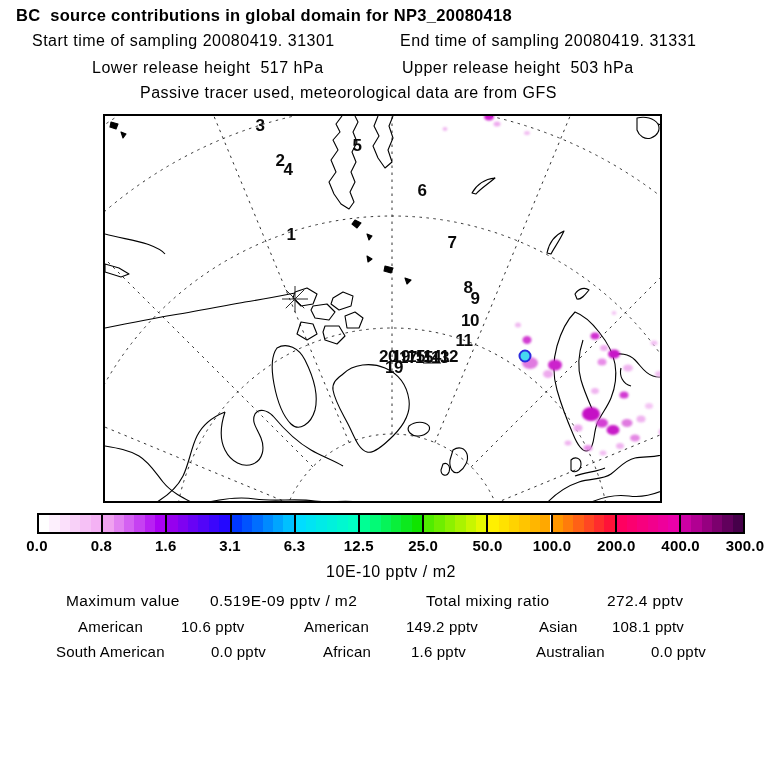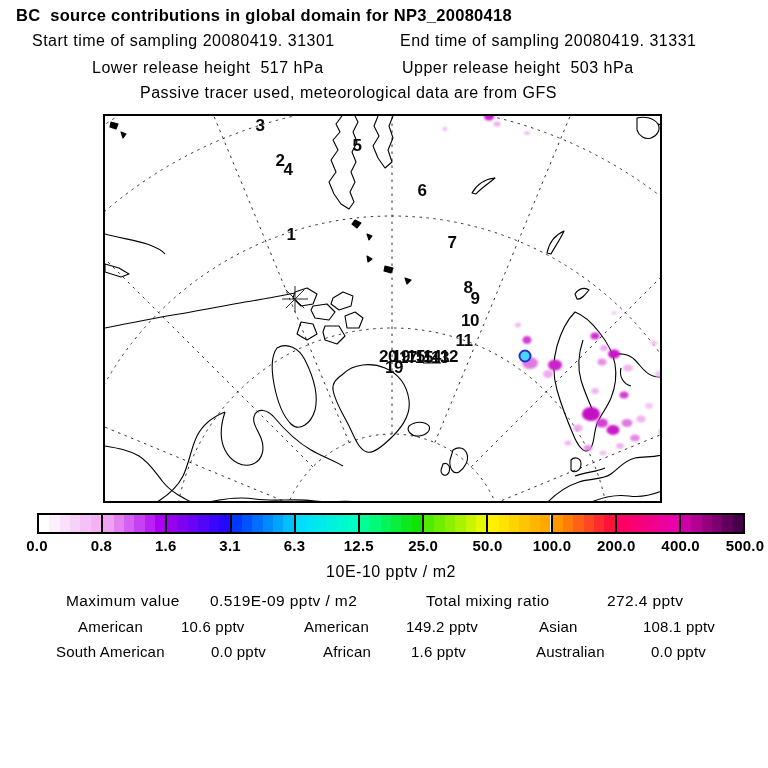--- a/index.html
+++ b/index.html
@@ -48,21 +48,21 @@
   .cbunit{left:37px;top:563px;width:708px;text-align:center;font-size:16px;letter-spacing:.5px;}
 
   .statline{font-size:15.5px;letter-spacing:.4px;white-space:pre;}
   .s-maxlabel{left:66px;top:592px;}
   .s-maxvalue{left:210px;top:592px;}
   .s-totlabel{left:426px;top:592px;}
   .s-totvalue{left:607px;top:592px;}
   .regline{font-size:15px;letter-spacing:.2px;white-space:pre;}
   .r0l0{left:78px;top:618px;}  .r0v0{left:181px;top:618px;}
   .r0l1{left:304px;top:618px;} .r0v1{left:406px;top:618px;}
-  .r0l2{left:539px;top:618px;} .r0v2{left:612px;top:618px;margin-left:31px;}
+  .r0l2{left:539px;top:618px;} .r0v2{left:612px;top:618px;}
   .r1l0{left:56px;top:643px;text-align:center;}  .r1v0{left:211px;top:643px;}
   .r1l1{left:323px;top:643px;} .r1v1{left:411px;top:643px;}
   .r1l2{left:536px;top:643px;} .r1v2{left:651px;top:643px;}
 </style>
 </head>
 <body>
 
 <div class="abs title">BC  source contributions in global domain for NP3_20080418</div>
 <div class="abs hline h-start">Start time of sampling 20080419. 31301</div>
 <div class="abs hline h-end">End time of sampling 20080419. 31331</div>
@@ -290,21 +290,21 @@
     <span class="cbtick" style="left: 9.09091%;">0.8</span>
     <span class="cbtick" style="left: 18.1818%;">1.6</span>
     <span class="cbtick" style="left: 27.2727%;">3.1</span>
     <span class="cbtick" style="left: 36.3636%;">6.3</span>
     <span class="cbtick" style="left: 45.4545%;">12.5</span>
     <span class="cbtick" style="left: 54.5455%;">25.0</span>
     <span class="cbtick" style="left: 63.6364%;">50.0</span>
     <span class="cbtick" style="left: 72.7273%;">100.0</span>
     <span class="cbtick" style="left: 81.8182%;">200.0</span>
     <span class="cbtick" style="left: 90.9091%;">400.0</span>
-    <span class="cbtick" style="left: 100%;">500.0</span>
+    <span class="cbtick" style="left: 100%;">300.0</span>
   </div>
 <div class="abs cbunit">10E-10 pptv / m2</div>
 
 <div class="abs statline s-maxlabel">Maximum value</div>
 <div class="abs statline s-maxvalue">0.519E-09 pptv / m2</div>
 <div class="abs statline s-totlabel">Total mixing ratio</div>
 <div class="abs statline s-totvalue">272.4 pptv</div>
 
 <div class="abs regline r0l0">American</div>
 <div class="abs regline r0v0">10.6 pptv</div>

